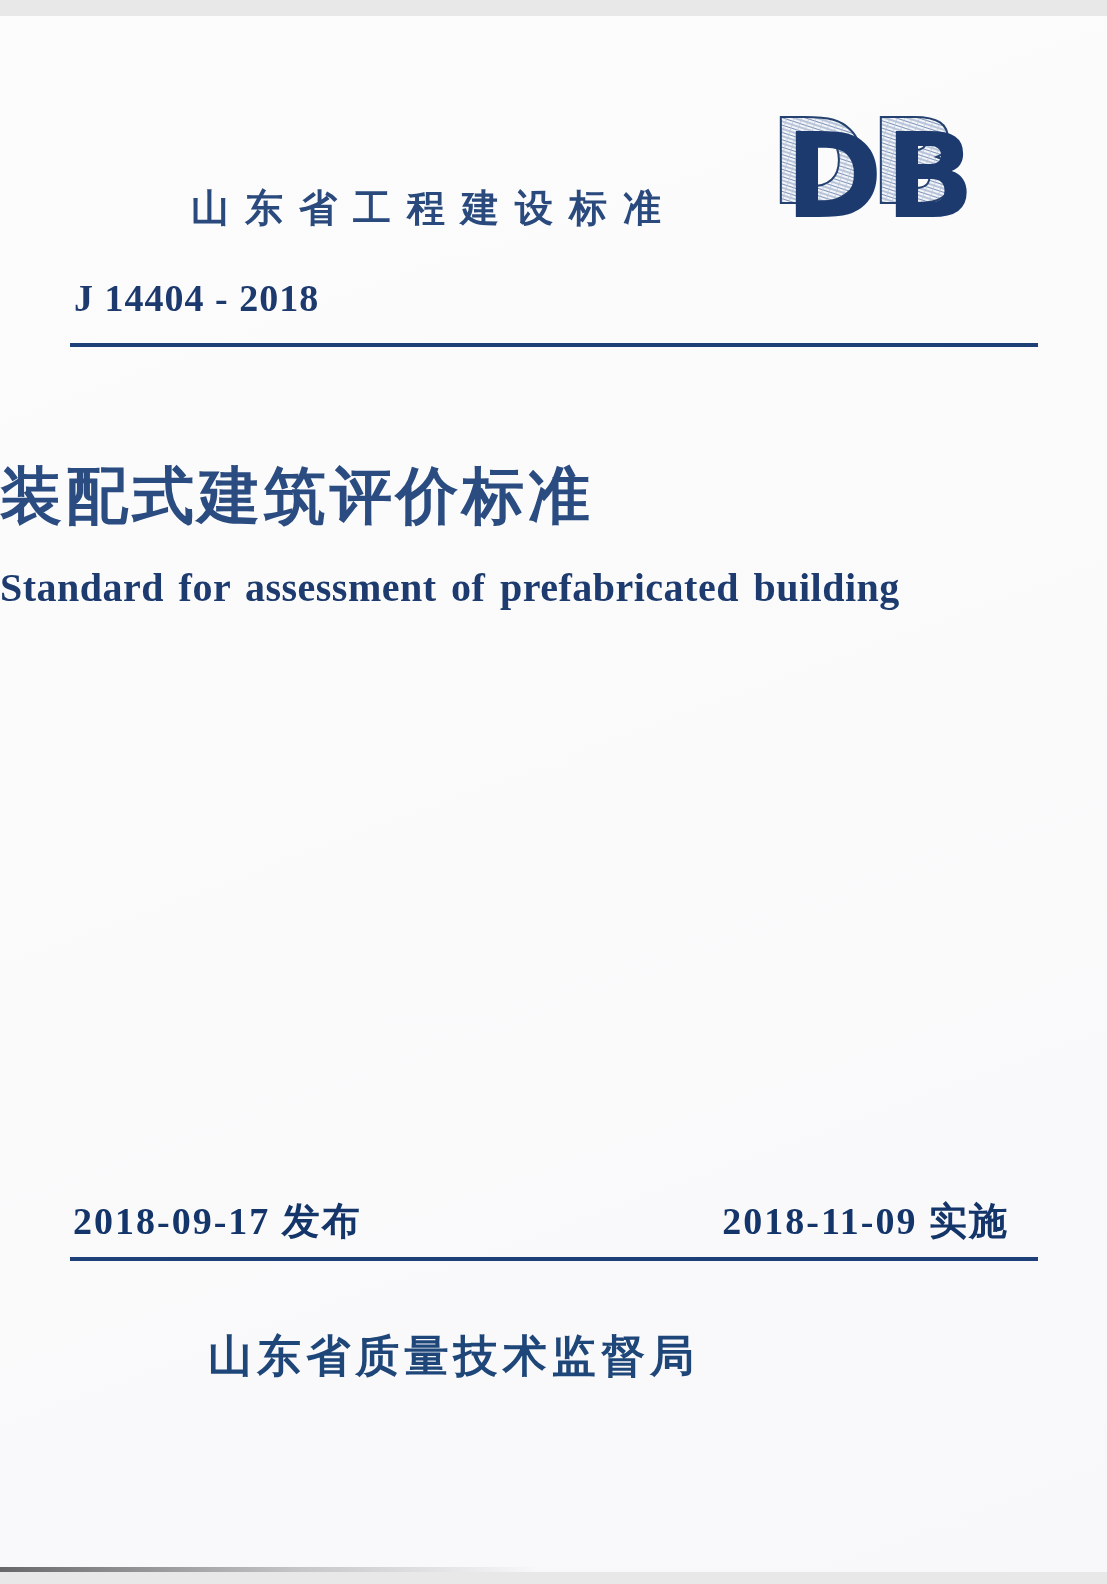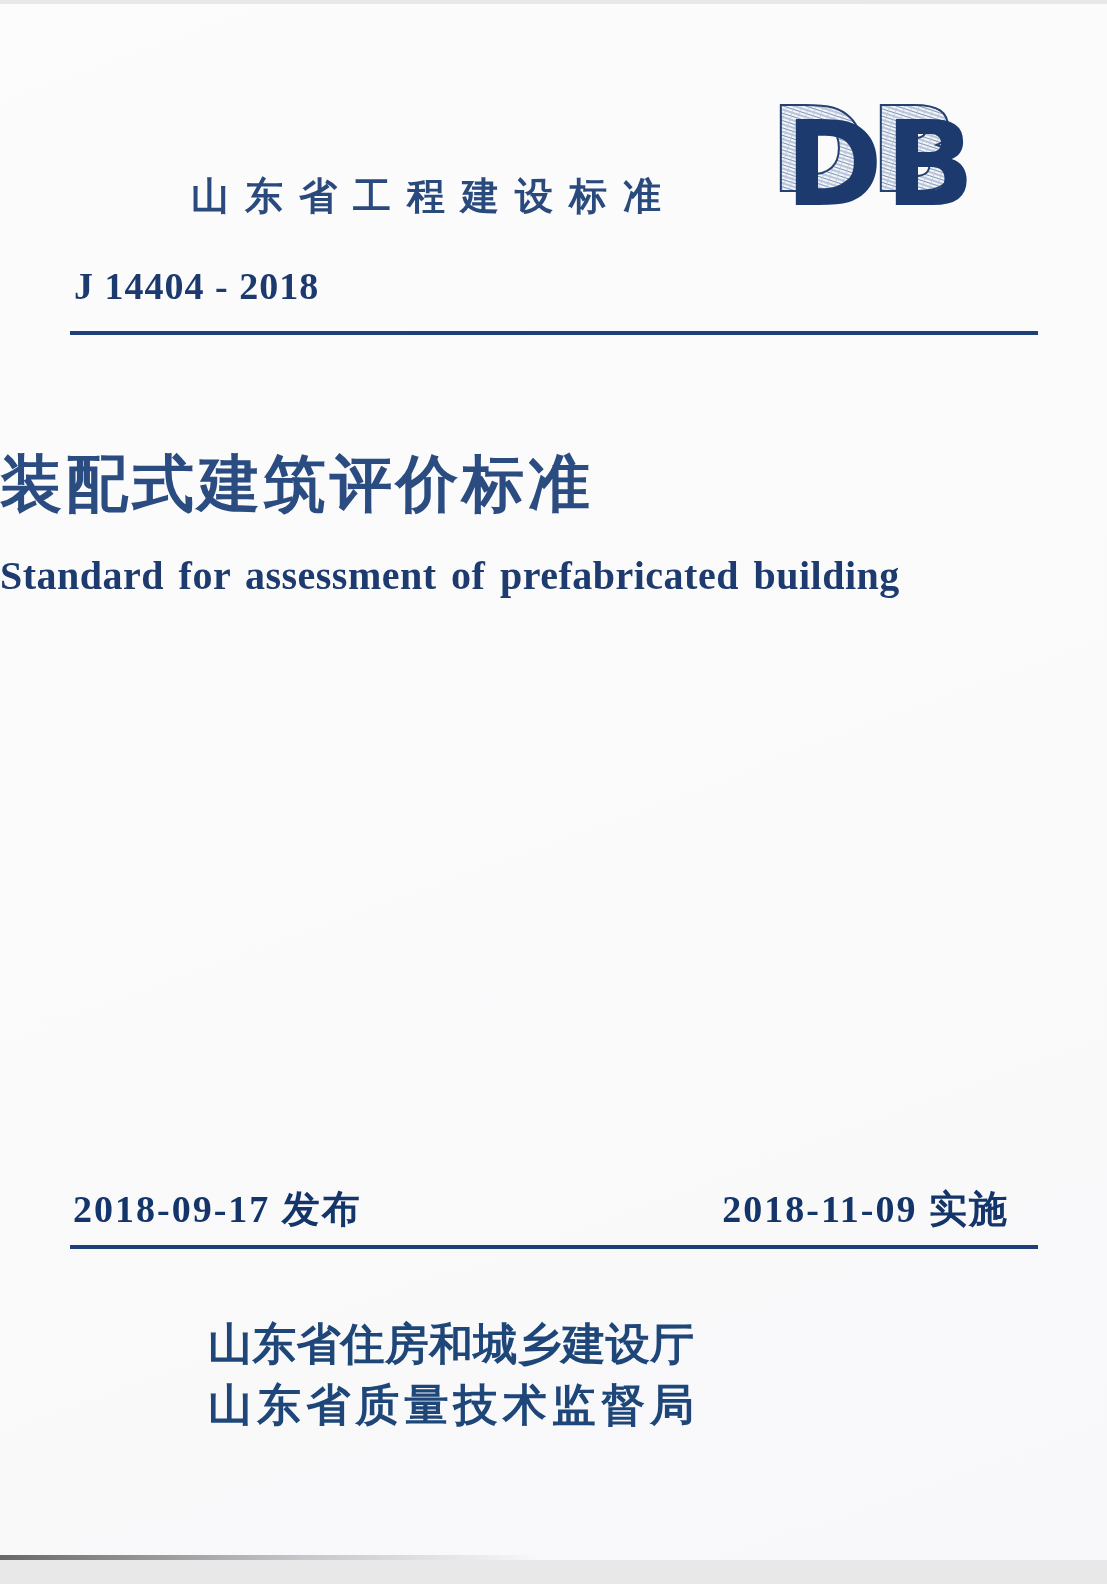--- a/index.html
+++ b/index.html
@@ -4,21 +4,21 @@
 <style>
   html, body {
     margin: 0;
     padding: 0;
     background: #e8e8e8;
   }
   .page {
     position: relative;
     width: 1107px;
     height: 1556px;
-    margin: 4px auto;
+    margin: 16px auto;
     background: linear-gradient(160deg, #fcfcfd 0%, #fafafb 55%, #f8f8fa 100%);
     overflow: hidden;
     font-family: "Liberation Serif", "DejaVu Serif", serif;
   }
 
   
   .top-label {
     position: absolute;
     left: 191px;
     top: 167px;
@@ -175,18 +175,17 @@
   <div class="title-en">Standard for assessment of prefabricated building</div>
 
   <div class="date-row">
     <span class="date-publish">2018-09-17 发布</span>
     <span class="date-implement">2018-11-09 实施</span>
   </div>
 
   <div class="rule rule-bottom"></div>
 
   <div class="publishers">
-    <div class="publisher-line">山东省住房和城乡建设厅</div>
     <div class="publisher-line">山东省质量技术监督局</div>
   </div>
 
   <div class="scan-edge"></div>
 </div>
 
 </body></html>

